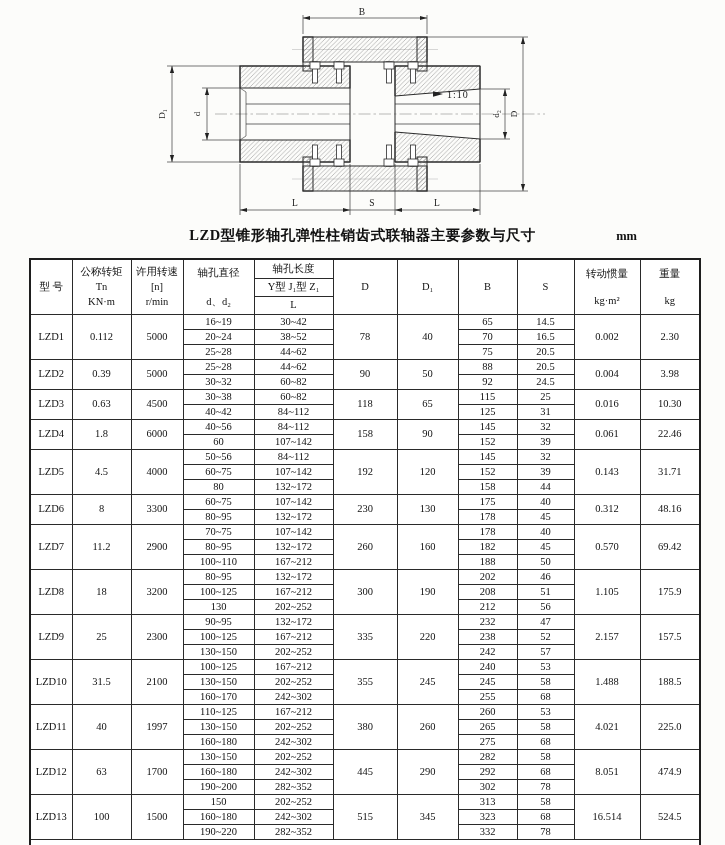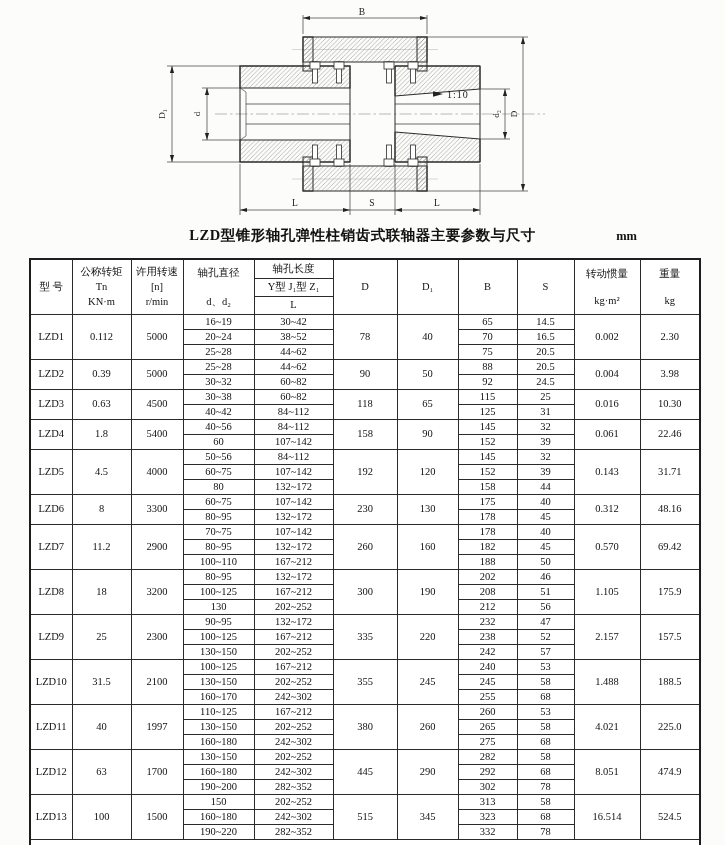--- a/index.html
+++ b/index.html
@@ -295,21 +295,21 @@
       </tr>
       <tr>
         <td>40~42</td>
         <td>84~112</td>
         <td>125</td>
         <td>31</td>
       </tr>
       <tr>
         <td rowspan="2">LZD4</td>
         <td rowspan="2">1.8</td>
-        <td rowspan="2">5400</td>
+        <td rowspan="2">6000</td>
         <td>40~56</td>
         <td>84~112</td>
         <td rowspan="2">158</td>
         <td rowspan="2">90</td>
         <td>145</td>
         <td>32</td>
         <td rowspan="2">0.061</td>
         <td rowspan="2">22.46</td>
       </tr>
       <tr>

